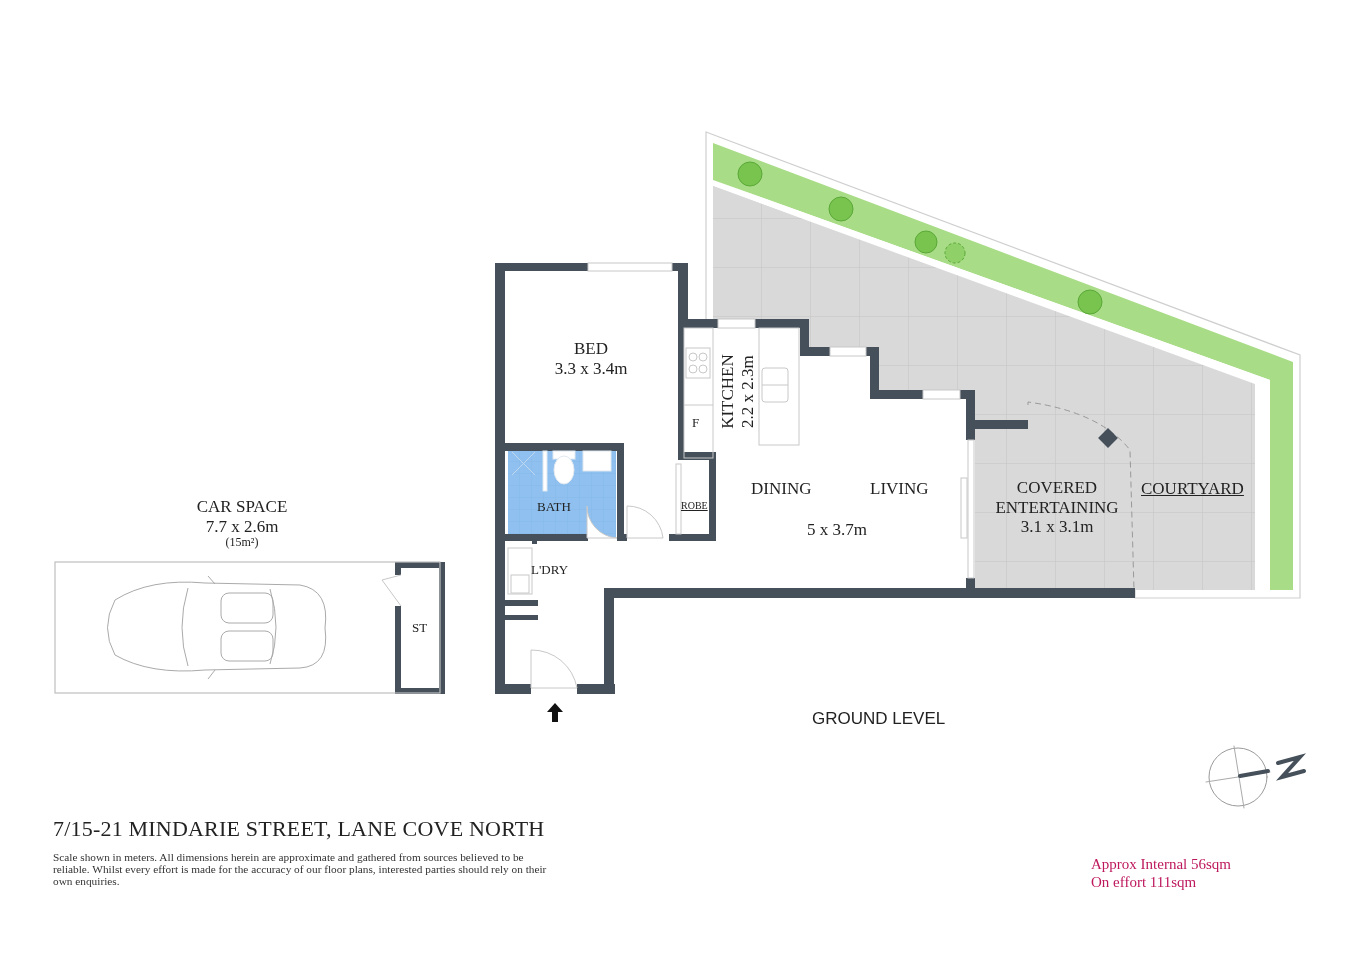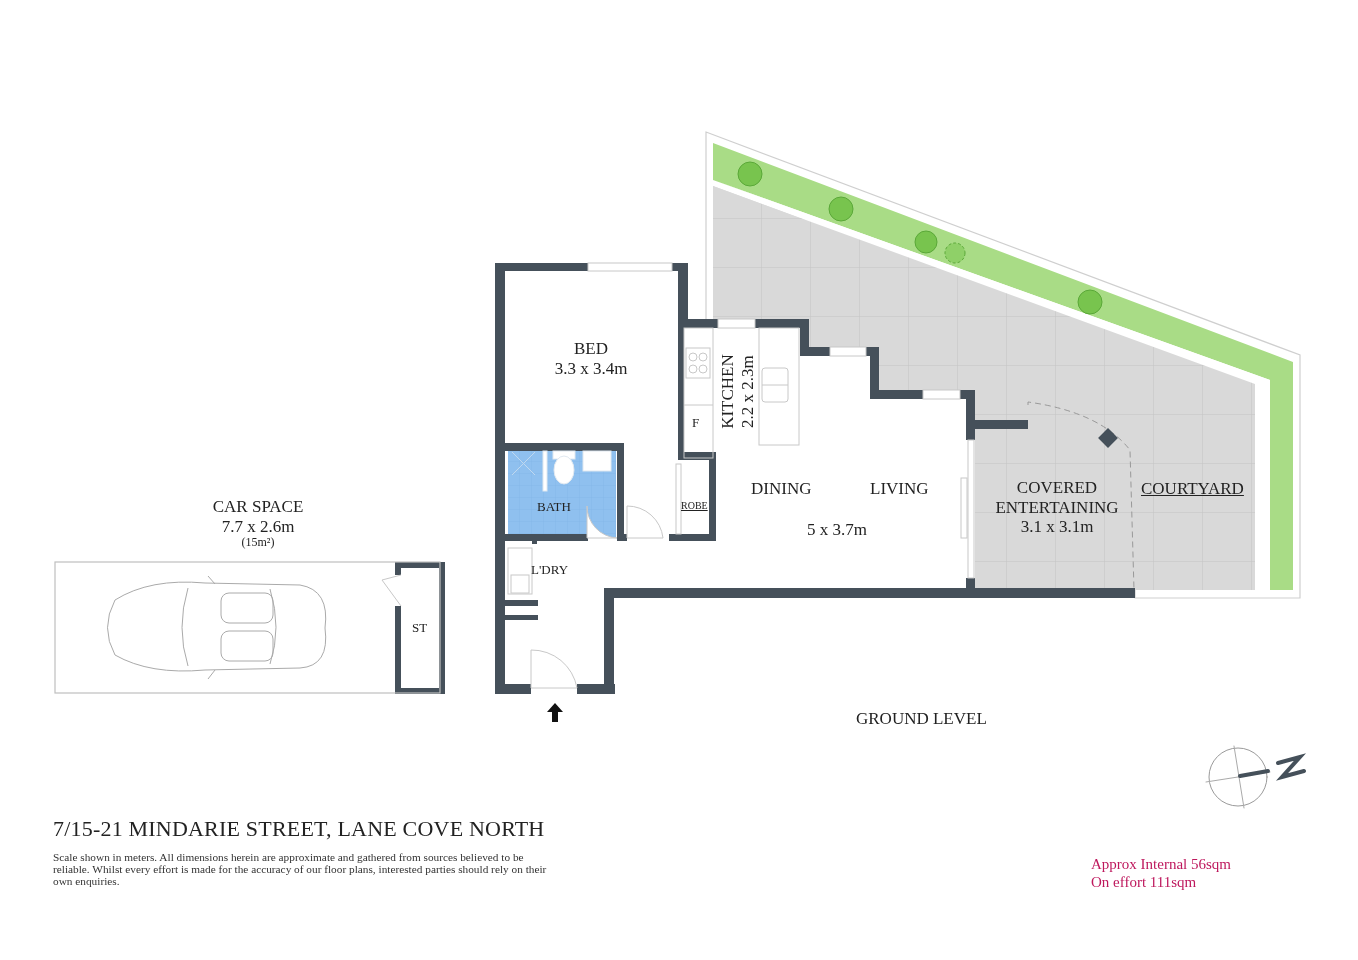--- a/index.html
+++ b/index.html
@@ -7,21 +7,21 @@
          font-family: "DejaVu Serif", "Liberation Serif", serif; color: #222; }
   #plan { position: absolute; left: 0; top: 0; }
   .lbl { position: absolute; font-family: "Liberation Serif", "DejaVu Serif", serif;
          color: #222; text-align: center; white-space: nowrap; line-height: 1.15; }
   .room-lg { font-size: 17px; }
   .room-sm { font-size: 13px; }
   .room-xs { font-size: 10px; text-decoration: underline; }
   .title { position: absolute; left: 53px; top: 816px; font-size: 22px; font-family: "Liberation Serif", serif; color: #222; letter-spacing: 0.2px; }
   .disclaimer { position: absolute; left: 53px; top: 851px; width: 500px; font-size: 11.3px; line-height: 12px; font-family: "Liberation Serif", serif; color: #333; }
   .area { position: absolute; left: 1091px; top: 855px; font-size: 15px; line-height: 18px; font-family: "Liberation Serif", serif; color: #be185d; }
-  .level { position: absolute; left: 812px; top: 709px; font-size: 17px; font-family: Liberation Serif, serif; color: #222; margin-left: 44px; }
+  .level { position: absolute; left: 812px; top: 709px; font-size: 17px; font-family: Liberation Sans, sans-serif; color: #222; }
 </style>
 </head>
 <body>
 
 <svg id="plan" width="1358" height="960" viewBox="0 0 1358 960" xmlns="http://www.w3.org/2000/svg">
   <defs>
     <pattern id="tiles" x="713" y="170" width="49" height="49" patternUnits="userSpaceOnUse">
       <rect width="49" height="49" fill="#d9d9d9"></rect>
       <path d="M49 0 V49 M0 49 H49" stroke="#c4c4c4" stroke-width="1" fill="none"></path>
     </pattern>
@@ -194,21 +194,21 @@
 <div class="lbl room-lg" style="left:870px; top:479px;">LIVING</div>
 <div class="lbl room-lg" style="left:807px; top:520px;">5 x 3.7m</div>
 
 <div class="lbl room-lg" style="left:990px; top:478px; width:134px;">
   <div>COVERED</div>
   <div>ENTERTAINING</div>
   <div>3.1 x 3.1m</div>
 </div>
 <div class="lbl room-lg" style="left:1141px; top:479px;text-decoration:underline;">COURTYARD</div>
 
-<div class="lbl room-lg" style="left:202px; top:497px; width:112px;">
+<div class="lbl room-lg" style="left:186px; top:497px; width:112px;">
   <div>CAR SPACE</div>
   <div>7.7 x 2.6m</div>
   <div style="font-size:12px;">(15m²)</div>
 </div>
 <div class="lbl room-sm" style="left:412px; top:621px;">ST</div>
 
 <div class="level">GROUND LEVEL</div>
 
 <div class="title">7/15-21 MINDARIE STREET, LANE COVE NORTH</div>
 <div class="disclaimer">Scale shown in meters. All dimensions herein are approximate and gathered from sources believed to be  reliable. Whilst every effort is made for the accuracy of our floor plans, interested parties should rely on their own enquiries.</div>

